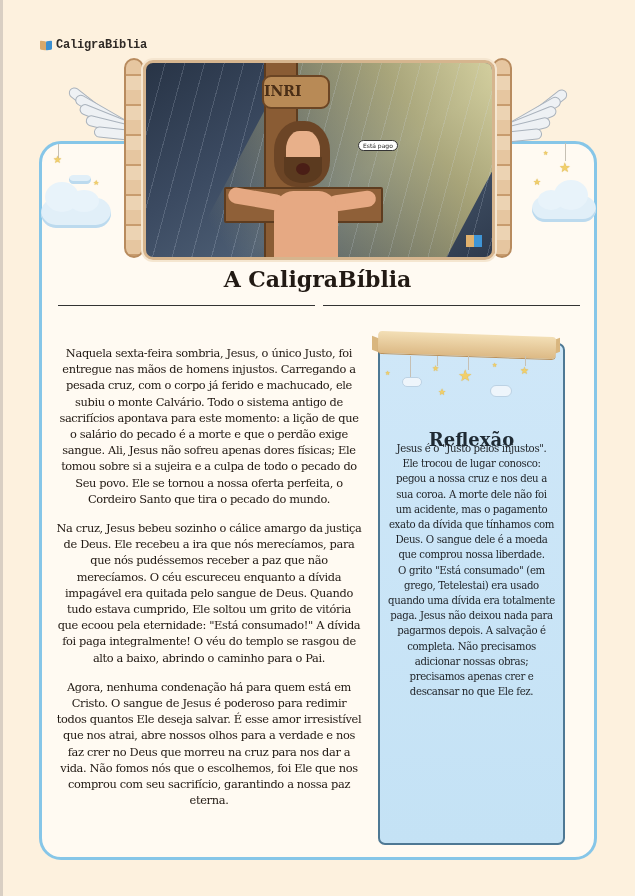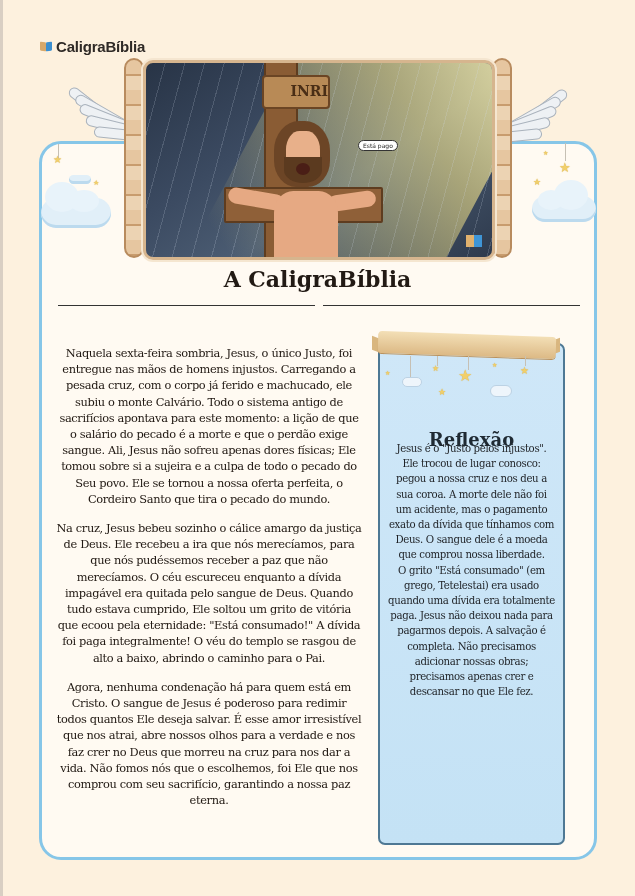--- a/index.html
+++ b/index.html
@@ -8,21 +8,21 @@
     background: #fdf1de;
     font-family: "DejaVu Serif", serif;
     color: #2a2018;
   }
   .left-edge { position:absolute; left:0; top:0; width:3px; height:896px; background:#d9cfc3; }
 
   .brand { position:absolute; left:40px; top:38px; display:flex; align-items:center; gap:4px; }
   .brand-icon { width:12px; height:11px; position:relative; }
   .brand-icon .pg-l { position:absolute; left:0; top:1px; width:6px; height:9px; background:#d8a86a; transform:skewY(8deg); border-radius:1px; }
   .brand-icon .pg-r { position:absolute; left:6px; top:1px; width:6px; height:9px; background:#3b8fd0; transform:skewY(-8deg); border-radius:1px; }
-  .brand-name { font-size:15px; font-weight:bold; color:#2f2a26; font-family:Liberation Sans, sans-serif; letter-spacing:-0.2px; }
+  .brand-name { font-size:12px; font-weight:bold; color:#2f2a26; font-family:Liberation Mono, monospace; letter-spacing:-0.2px; }
 
   .card {
     position:absolute; left:39px; top:141px; width:558px; height:719px;
     background:#fffaf2; border:3px solid #86c6e8; border-radius:22px; box-sizing:border-box;
   }
 
   
   .cloud { position:absolute; background:#e1eff8; border-radius:40px; box-shadow: inset 0 -3px 0 #bcdaee; }
   .cloud::before, .cloud::after { content:""; position:absolute; background:#e8f3fa; border-radius:50%; }
   .cloud.c1 { left:41px; top:198px; width:70px; height:30px; }
@@ -56,22 +56,22 @@
       linear-gradient(145deg, #283446 0%, #3b4a61 35%, #4c5d73 60%, #2e3a4d 100%);
     box-shadow: 0 0 0 2px #f5e6d0;
   }
   .rain { position:absolute; inset:0;
     background: repeating-linear-gradient(105deg, rgba(255,255,255,0) 0 18px, rgba(210,220,235,0.18) 18px 19px); }
   .lightbeam { position:absolute; left:165px; top:-40px; width:260px; height:300px;
     background: linear-gradient(220deg, rgba(255,248,190,0.95) 0%, rgba(255,236,140,0.55) 35%, rgba(255,230,140,0) 80%);
     transform: skewX(-28deg); transform-origin: top right; }
   .cross-v { position:absolute; left:118px; top:0; width:30px; height:200px; background:#8a5c34; border-left:2px solid #5e3c1f; border-right:2px solid #5e3c1f; }
   .cross-h { position:absolute; left:78px; top:124px; width:155px; height:32px; background:#8f6038; border:2px solid #5e3c1f; border-radius:2px; }
-  .inri { position:absolute; left:116px; top:12px; width:64px; height:30px; background:#b88a56; border:2px solid #6b4524; border-radius:4px;
-    font-size:14px; font-weight:bold; color:#4a2e16; text-align:right; line-height:28px; font-family:"DejaVu Serif", serif; }
+  .inri { position:absolute; left:116px; top:12px; width:64px; height:30px; background:#b88a56; border:2px solid #6b4524; border-radius:9px;
+    font-size:14px; font-weight:bold; color:#4a2e16; text-align:left; line-height:28px; font-family:"DejaVu Serif", serif; }
   .head { position:absolute; left:128px; top:58px; width:56px; height:66px; background:#6c4526; border-radius:45% 45% 40% 40%; }
   .face { position:absolute; left:140px; top:68px; width:34px; height:46px; background:#e8b08a; border-radius:40% 40% 45% 45%; }
   .beard { position:absolute; left:138px; top:94px; width:38px; height:26px; background:#5b3a1f; border-radius:0 0 50% 50%; }
   .mouth { position:absolute; left:150px; top:100px; width:14px; height:12px; background:#4a1e16; border-radius:50%; }
   .torso { position:absolute; left:128px; top:128px; width:64px; height:72px; background:#e6a983; border-radius:30% 30% 0 0; }
   .arm-l { position:absolute; left:82px; top:128px; width:56px; height:16px; background:#e6a983; border-radius:8px; transform:rotate(10deg); }
   .arm-r { position:absolute; left:182px; top:130px; width:48px; height:16px; background:#e6a983; border-radius:8px; transform:rotate(-8deg); }
   .bubble { position:absolute; left:212px; top:77px; padding:1px 4px; background:#fff; border:1px solid #333; border-radius:9px;
     font-size:6px; color:#222; font-family:"DejaVu Sans", sans-serif; }
   .watermark { position:absolute; right:10px; bottom:10px; width:16px; height:12px; }

